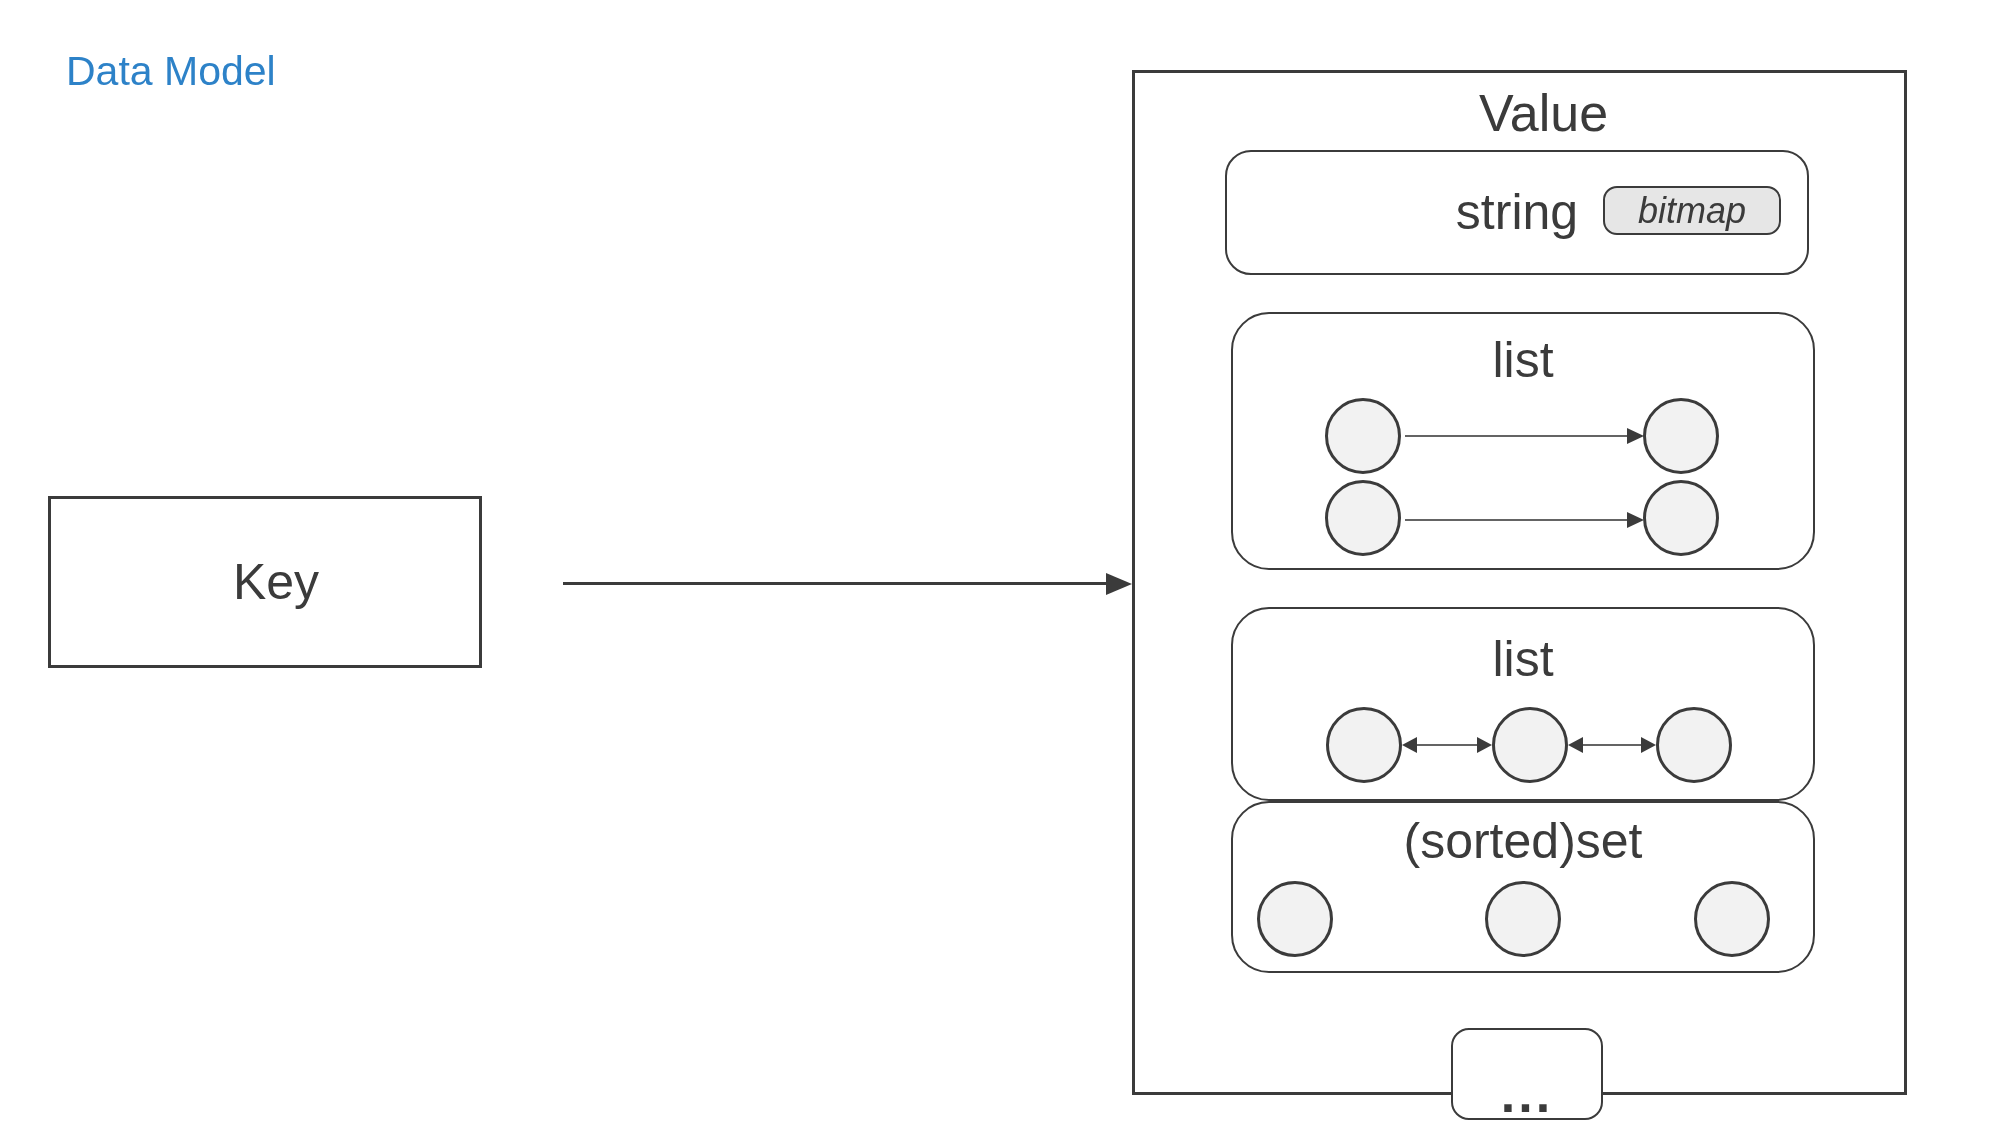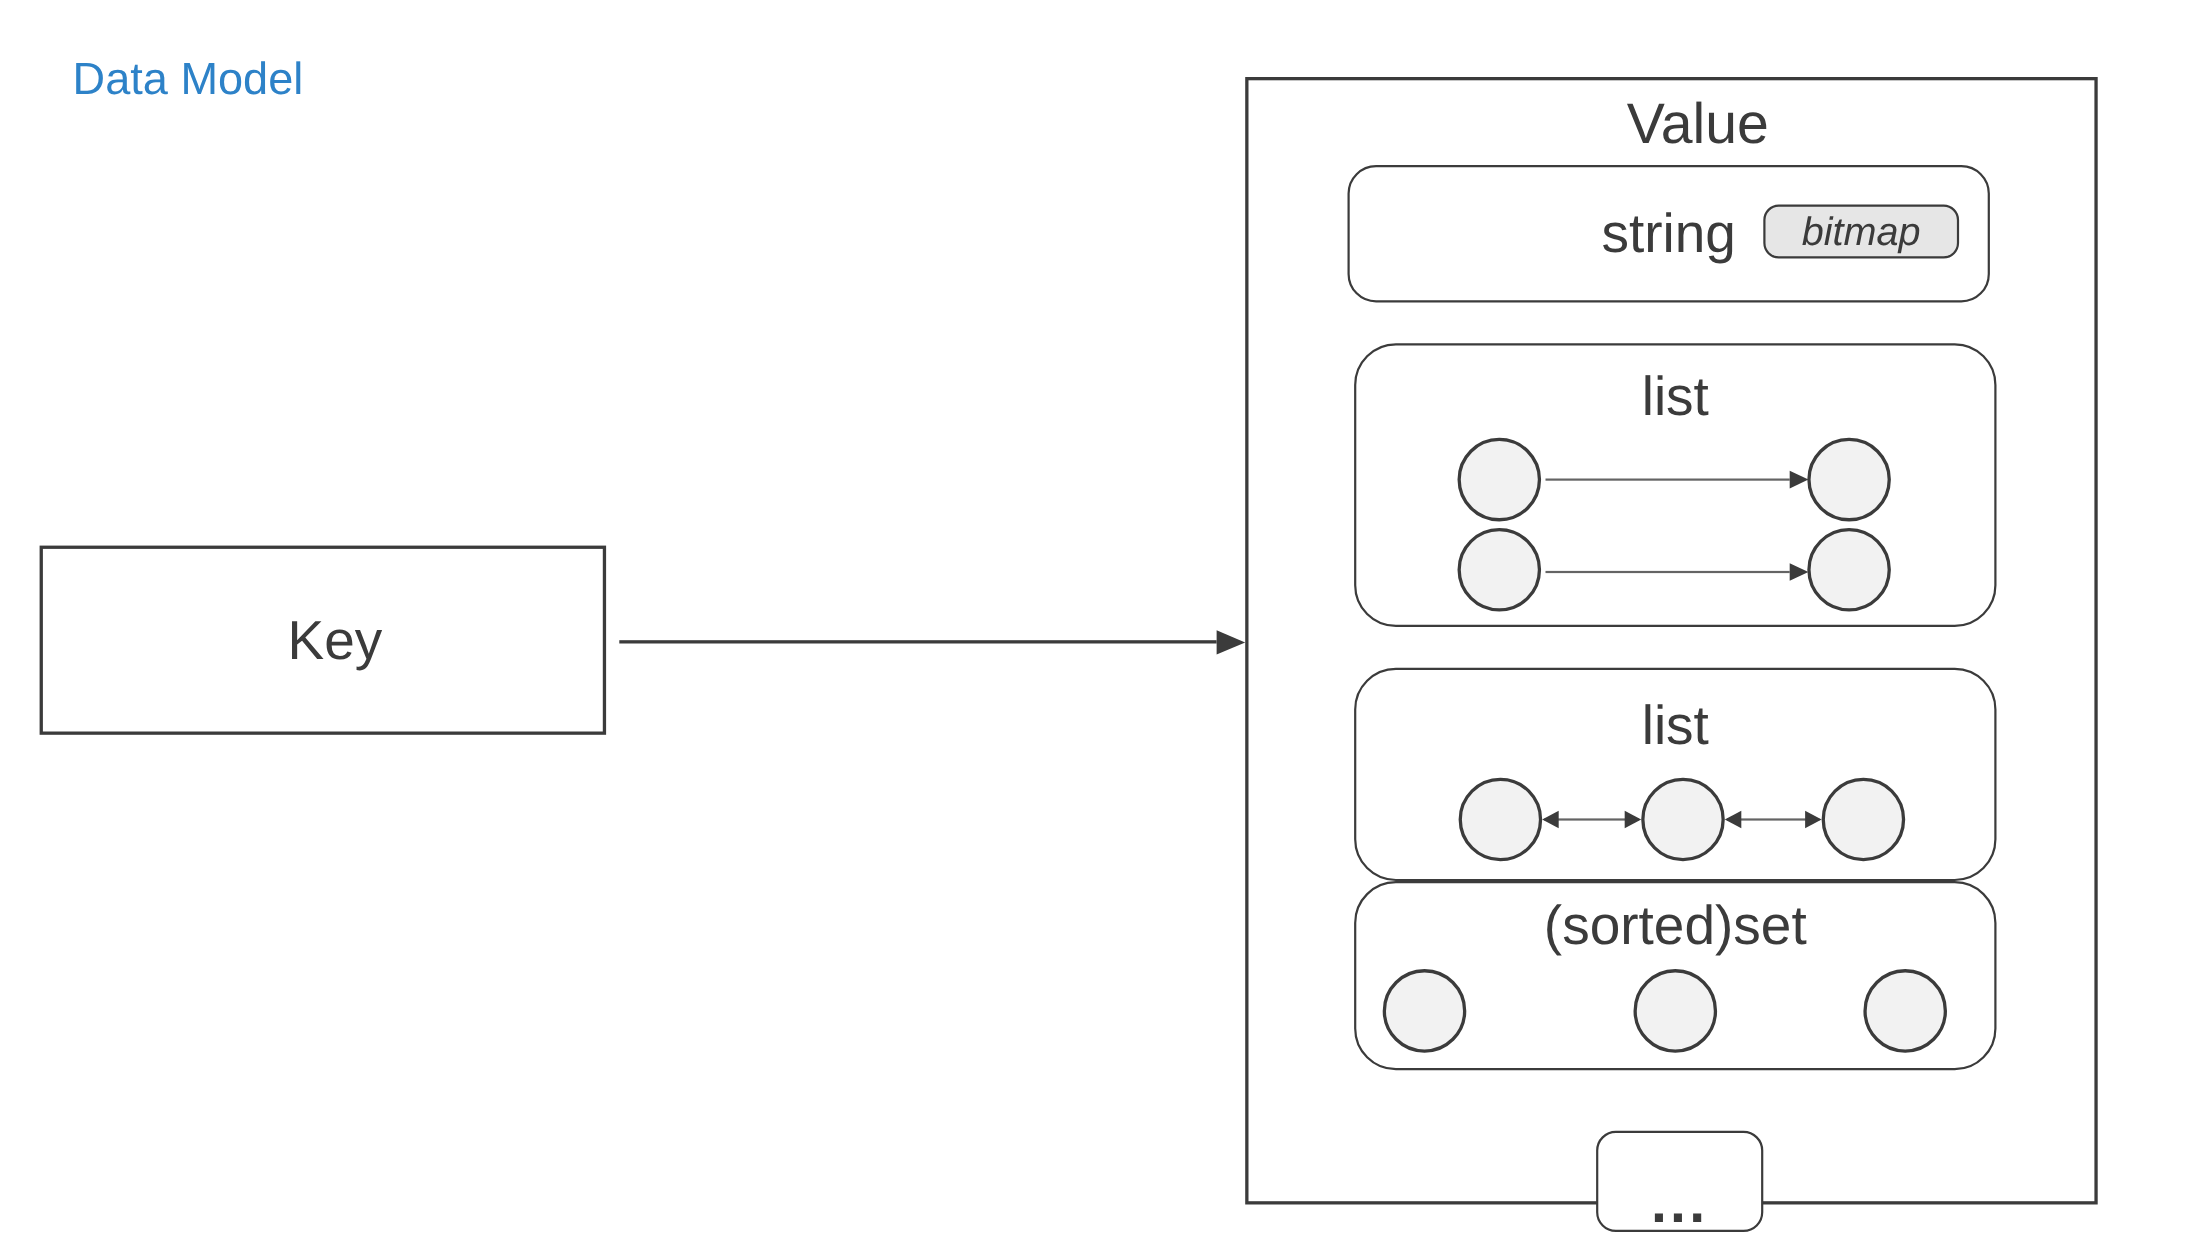--- a/index.html
+++ b/index.html
@@ -12,21 +12,21 @@
   html,body{margin:0;padding:0;background:#ffffff;}
   .canvas{
     position:relative;width:2000px;height:1125px;background:#ffffff;overflow:hidden;
     font-family:"Liberation Sans",sans-serif;color:var(--stroke);
   }
   .title{
     position:absolute;left:66px;top:48px;margin:0;
     font-size:41px;font-weight:400;color:var(--title-color);letter-spacing:0px;
   }
   .key-box{
-    position:absolute;left:36px;top:496px;width:515px;height:172px;box-sizing:border-box;
+    position:absolute;left:48px;top:496px;width:434px;height:172px;box-sizing:border-box;
     border:3px solid var(--stroke);background:#fff;
     display:flex;flex-direction:column;align-items:center;justify-content:center;padding-left:22px;
   }
   .key-line{font-size:50px;line-height:70px;white-space:nowrap;}
   
   .main-arrow{
     position:absolute;left:563px;top:582px;width:543px;height:3px;background:var(--stroke);
   }
   .main-arrow::after{
     content:"";position:absolute;right:-26px;top:50%;transform:translateY(-50%);

